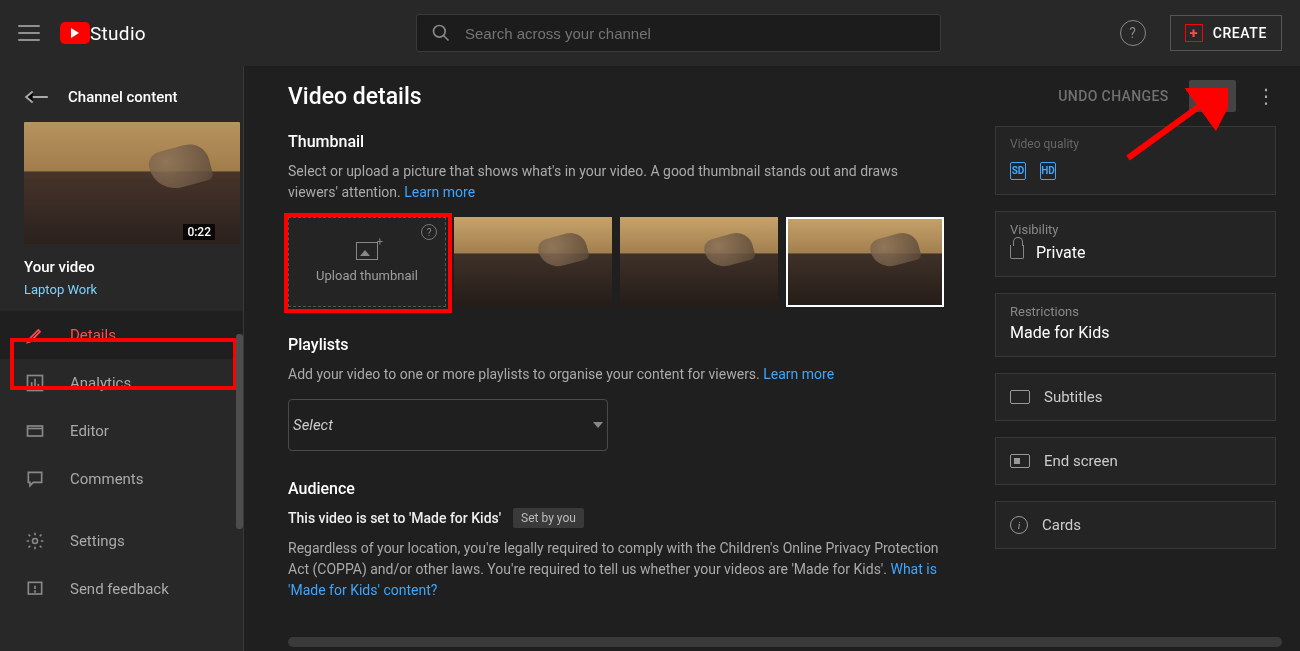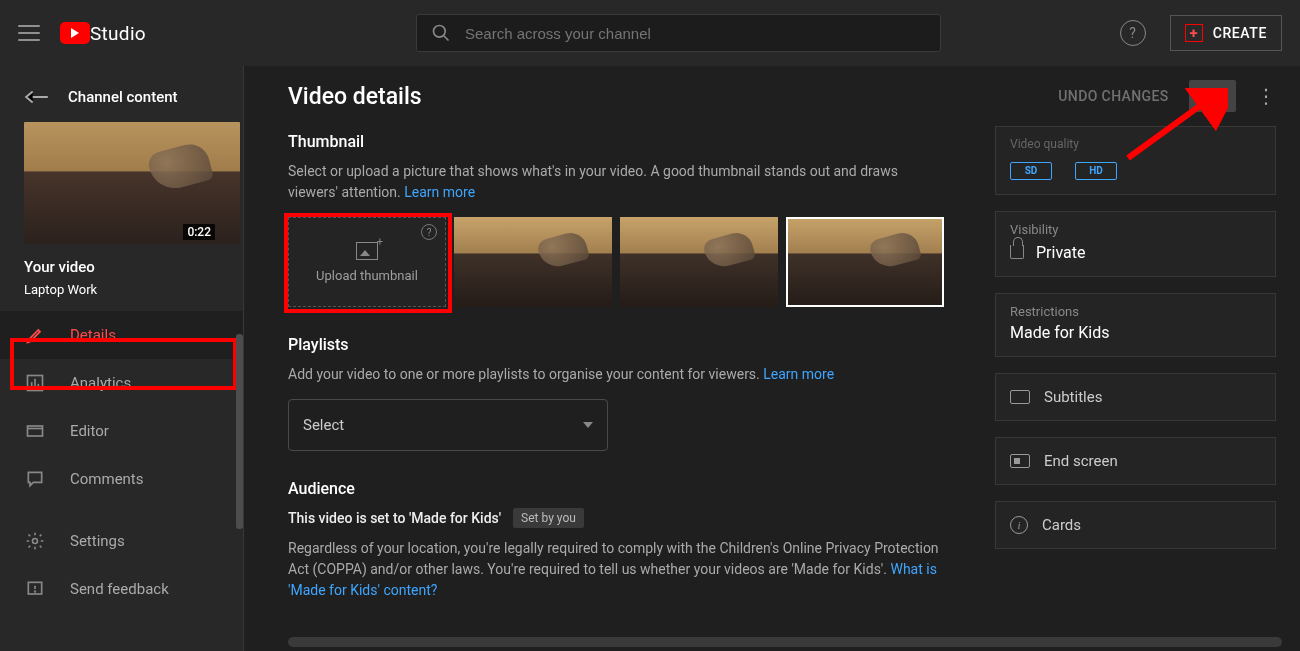--- a/index.html
+++ b/index.html
@@ -58,21 +58,21 @@
     padding-top:10px;
   }
   .back-row { display:flex; align-items:center; gap:18px; padding:12px 24px 16px;}
   .back-row svg{width:26px;height:18px;stroke:#aaa;}
   .back-row .t{color:#fff;font-size:15px;font-weight:500;}
   .video-thumb { margin:0 24px; position:relative; }
   .video-thumb .img { width:216px; height:122px; background:linear-gradient(180deg,#b7935e 0%,#a07d4a 40%,#47342a 41%, #2b211d 100%); border-radius:1px; position:relative; overflow:hidden;}
   .video-thumb .hand { position:absolute; top:25px; right:30px; width:60px; height:40px; background:radial-gradient(circle at 30% 30%, #8d7358, #5d4a3a); border-radius:20px 30px 10px 40px; transform:rotate(-15deg); opacity:0.85;}
   .video-thumb .dur { position:absolute; right:4px; bottom:4px; background:rgba(0,0,0,0.8); color:#fff; font-size:12px; padding:1px 4px; font-weight:500;}
   .your-video { padding:14px 24px 6px; color:#fff; font-size:15px; font-weight:500;}
-  .video-name { padding:0 24px 14px; color:#ffffff; font-size:13px;}
+  .video-name { padding:0 24px 14px; color:#7dd3fc; font-size:13px;}
   .nav-item { display:flex; align-items:center; gap:24px; padding:14px 24px; cursor:pointer; color:#aaa; font-size:15px;}
   .nav-item.active { background:#1f1f1f; color:#ff4d4d;}
   .nav-item .ico { width:22px; display:flex; justify-content:center;}
   .nav-item.active .ico svg *{stroke:#ff4d4d;}
   .nav-item svg{width:20px;height:20px;stroke:#888;fill:none;}
   .highlight-red { position:absolute; border:4px solid #ff0000; pointer-events:none; }
   .hl-details { top:272px; left:10px; width:227px; height:52px;}
   .sidebar-scrollbar{position:absolute;right:0;top:268px;width:7px;height:195px;background:#4d4d4d;border-radius:3px;}
 
   
@@ -106,32 +106,32 @@
   .thumb-box .help-mini{position:absolute;top:6px;right:8px;width:16px;height:16px;border:1px solid #777;border-radius:50%;display:flex;align-items:center;justify-content:center;font-size:10px;color:#888;}
   .upload-ico{width:22px;height:18px;border:1.5px solid #888;position:relative;margin-bottom:8px;}
   .upload-ico::after{content:"+";position:absolute;top:-8px;right:-6px;color:#888;font-size:11px;}
   .upload-ico::before{content:"";position:absolute;left:3px;bottom:3px;width:0;height:0;border-left:5px solid transparent;border-right:5px solid transparent;border-bottom:6px solid #888;}
   .thumb-box .lbl{color:#9e9e9e;font-size:13px;}
   .thumb-img{width:158px;height:90px;background:linear-gradient(180deg,#c7a26a 0%,#a2804f 40%,#3f3128 41%, #241c18 100%);position:relative;overflow:hidden;}
   .thumb-img .hand{position:absolute;top:18px;right:25px;width:48px;height:30px;background:radial-gradient(circle at 30% 30%, #8d7358, #5a4838);border-radius:15px 25px 8px 30px;transform:rotate(-15deg);opacity:0.85;}
   .thumb-img.selected{outline:2px solid #fff;outline-offset:-2px;}
   .hl-upload{top:-4px;left:-4px;width:168px;height:100px;}
 
-  .select-box{width:320px;height:52px;border:1px solid #4a4a4a;border-radius:4px;display:flex;align-items:center;justify-content:space-between;padding:0 14px;cursor:pointer;margin-top:4px;margin-bottom:28px;}
+  .select-box{width:320px;height:52px;border:1px solid #4a4a4a;border-radius:4px;display:flex;align-items:center;justify-content:space-between;padding:0 4px;cursor:pointer;margin-top:4px;margin-bottom:28px;font-style:italic;}
   .select-box span{color:#ccc;font-size:15px;}
   .select-box .chev{width:0;height:0;border-left:5px solid transparent;border-right:5px solid transparent;border-top:6px solid #888;}
 
   .aud-line{color:#eee;font-size:14px;font-weight:500;display:flex;align-items:center;gap:12px;margin-bottom:10px;}
   .chip{background:#3a3a3a;color:#bbb;font-size:12px;padding:3px 8px;font-weight:400;border-radius:2px;}
 
   
   .panel{background:#242424;border:1px solid #383838;margin-bottom:16px;}
   .quality-panel{padding:10px 14px 14px;}
   .quality-panel .hdr{color:#666;font-size:12px;margin-bottom:8px;}
-  .badge{display:inline-flex;align-items:center;justify-content:center;width:42px;height:18px;border:1.5px solid #3ea6ff;color:#3ea6ff;font-size:10px;font-weight:700;margin-right:19px;border-radius:2px;}
+  .badge{display:inline-flex;align-items:center;justify-content:center;width:16px;height:18px;border:1.5px solid #3ea6ff;color:#3ea6ff;font-size:10px;font-weight:700;margin-right:10px;border-radius:2px;}
   .vis-panel{padding:10px 14px 14px;}
   .vis-panel .hdr{color:#888;font-size:13px;margin-bottom:6px;}
   .vis-row{display:flex;align-items:center;gap:12px;}
   .lock{width:14px;height:14px;border:1.5px solid #888;border-top:none;position:relative;border-radius:0 0 2px 2px;}
   .lock::before{content:"";position:absolute;top:-8px;left:2px;width:8px;height:8px;border:1.5px solid #888;border-bottom:none;border-radius:6px 6px 0 0;}
   .vis-val{color:#fff;font-size:16px;}
   .restrict-panel{padding:10px 14px 14px;}
   .restrict-panel .hdr{color:#888;font-size:13px;margin-bottom:4px;}
   .restrict-panel .val{color:#fff;font-size:16px;}
   .slim-panel{height:48px;display:flex;align-items:center;gap:14px;padding:0 14px;cursor:pointer;}

